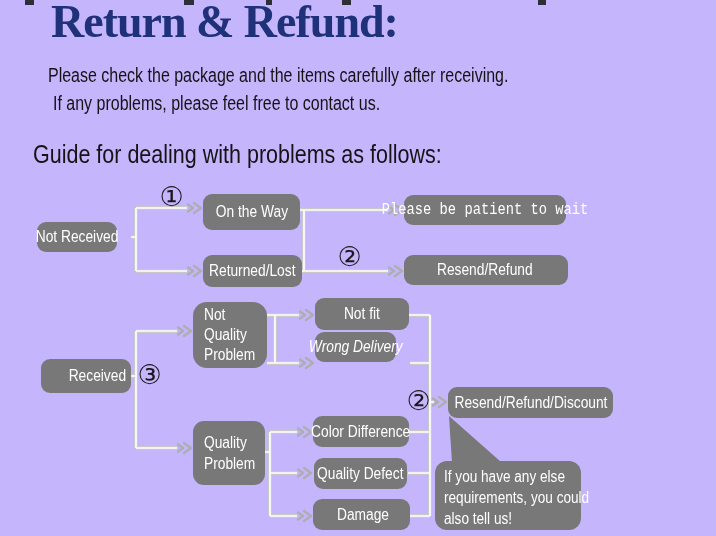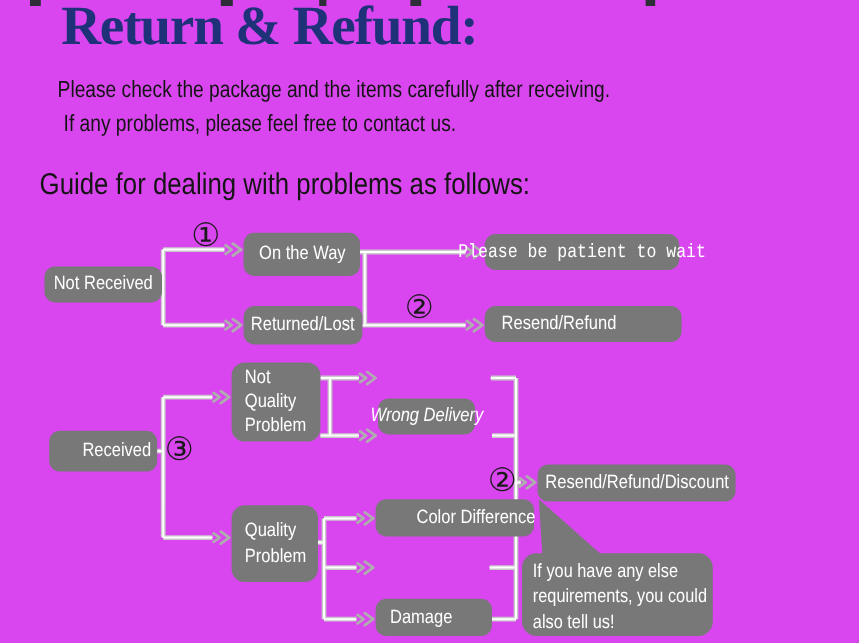--- a/index.html
+++ b/index.html
@@ -4,50 +4,50 @@
 <style>
   :root{
     --title-navy:#1e3179;
     --node-gray:#787878;
     --connector-gray:#c9c9c9;
     --arrow-gray:#aeaeae;
     --text-black:#141414;
   }
   html,body{margin:0;padding:0;background:#ffffff;}
   .canvas{
-    position:relative;width:716px;height:536px;background:#d946ef;
+    position:relative;width:716px;height:536px;background:#c4b5fd;
     overflow:hidden;font-family:"Liberation Sans",sans-serif;
   }
   .artifact{position:absolute;top:0;height:5px;background:#2e2e38;}
   .t{position:absolute;white-space:nowrap;color:var(--text-black);}
   .title{
     left:51px;top:-3px;font-family:"Liberation Serif",serif;font-weight:bold;
     font-size:46px;color:var(--title-navy);letter-spacing:-1px;line-height:1.1;
   }
   .sub{font-size:19.5px;transform:scaleX(0.82);transform-origin:0 50%;line-height:22px;}
   .sub1{left:48px;top:64px;}
   .sub2{left:53px;top:92px;}
   .guide{left:33px;top:139px;font-size:25px;transform:scaleX(0.86);transform-origin:0 50%;line-height:30px;}
   svg.connectors{position:absolute;left:0;top:0;pointer-events:none;}
   .node{
     position:absolute;background:var(--node-gray);color:#ffffff;border-radius:9px;
     display:flex;align-items:center;justify-content:center;
   }
   .node>span{display:inline-block;font-size:16px;white-space:nowrap;
     transform:scaleX(0.86);transform-origin:center;}
-  .node.l{justify-content:flex-start;}
+  .node.l{justify-content:center;}
   .node.l>span{transform-origin:left center;}
   .node.multi{flex-direction:column;justify-content:center;align-items:flex-start;border-radius:11px;}
   .node.multi>span{line-height:20px;transform-origin:left center;}
   .num{
     position:absolute;font-family:"DejaVu Sans",sans-serif;font-size:27px;
     line-height:27px;color:#1a1a1a;width:27px;text-align:center;
   }
   .bubble{
-    position:absolute;left:435px;top:461px;width:159px;height:69px;
+    position:absolute;left:435px;top:461px;width:146px;height:69px;
     background:var(--node-gray);color:#fff;border-radius:12px;
     padding:5px 0 0 9px;box-sizing:border-box;
   }
   .bubble>span{display:block;font-size:16px;line-height:21px;white-space:nowrap;
     transform:scaleX(0.85);transform-origin:left center;}
 </style>
 </head>
 <body>
 
 <div class="canvas">
@@ -89,64 +89,70 @@
          M304,511 L311,516 L304,521 M298,512.5 L303,516 L298,519.5
          M439,397 L446,402 L439,407 M433,398.5 L438,402 L433,405.5"></path>
     <path fill="#787878" d="M449,416 L501,462 L452,463 Z"></path>
   </svg>
 
   <span class="num" style="left:158px;top:183px;">①</span>
   <span class="num" style="left:336px;top:243px;">②</span>
   <span class="num" style="left:136px;top:361px;">③</span>
   <span class="num" style="left:405px;top:387px;">②</span>
 
-  <div class="node" style="left:37px;top:222px;width:98px;height:30px;text-align:right;">
+  <div class="node" style="left:37px;top:222px;width:80px;height:30px;text-align:right;">
     <span>Not Received</span>
     </div>
 
   <div class="node" style="left:203px;top:194px;width:97px;height:36px;">
     <span>On the Way</span>
     </div>
 
   <div class="node" style="left:203px;top:255px;width:99px;height:32px;">
     <span>Returned/Lost</span>
     </div>
 
   <div class="node" style="left:404px;top:195px;width:162px;height:30px;font-family:Liberation Mono, monospace;">
     <span>Please be patient to wait</span>
     </div>
 
   <div class="node l" style="left:404px;top:255px;width:164px;height:30px;padding-left:14px;box-sizing:border-box;">
     <span>Resend/Refund</span>
     </div>
 
-  <div class="node multi" style="left:193px;top:302px;width:74px;height:66px;padding-left:11px;box-sizing:border-box;">
+  <div class="node multi" style="left:193px;top:302px;width:74px;height:66px;padding-left:11px;box-sizing:border-box;border-radius:14px;">
     <span>Not</span>
     <span>Quality</span>
     <span>Problem</span>
     </div>
 
+  <div class="node" style="left:315px;top:298px;width:94px;height:32px;">
+    <span>Not fit</span>
+    </div>
 
   <div class="node" style="left:315px;top:332px;width:81px;height:30px;font-style:italic;">
     <span>Wrong Delivery</span>
     </div>
 
   <div class="node" style="left:41px;top:359px;width:90px;height:34px;justify-content:flex-end;">
     <span>Received</span>
     </div>
 
   <div class="node multi" style="left:193px;top:421px;width:72px;height:64px;padding-left:11px;box-sizing:border-box;">
     <span style="line-height:21px;">Quality</span>
     <span style="line-height:21px;">Problem</span>
     </div>
 
-  <div class="node" style="left:313px;top:416px;width:96px;height:31px;padding-left:36px;">
+  <div class="node" style="left:313px;top:416px;width:96px;height:31px;">
     <span>Color Difference</span>
     </div>
 
+  <div class="node" style="left:314px;top:458px;width:93px;height:31px;">
+    <span>Quality Defect</span>
+    </div>
 
   <div class="node l" style="left:313px;top:499px;width:97px;height:31px;padding-left:12px;box-sizing:border-box;">
     <span>Damage</span>
     </div>
 
   <div class="node" style="left:448px;top:387px;width:165px;height:31px;">
     <span>Resend/Refund/Discount</span>
     </div>
 
   <div class="bubble">

